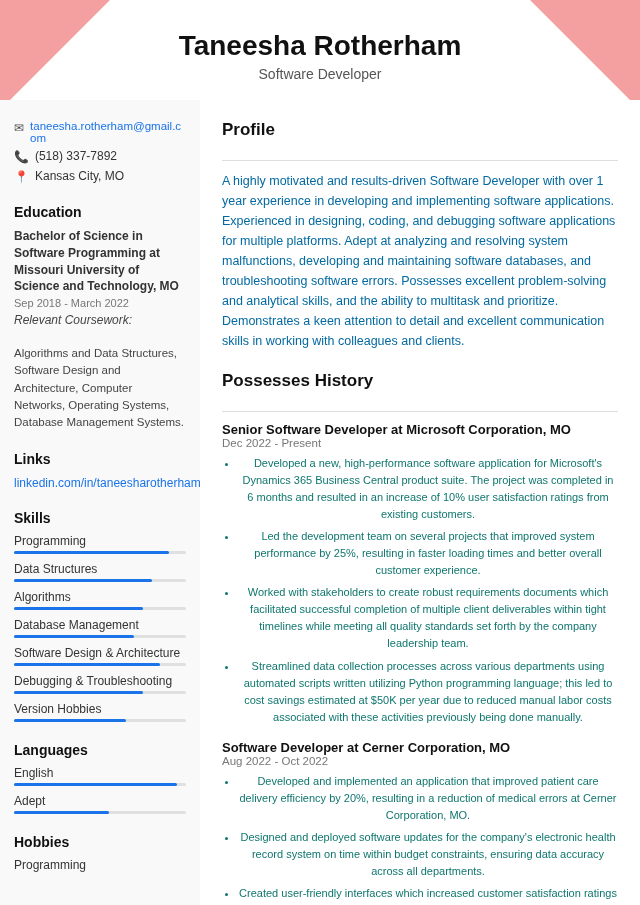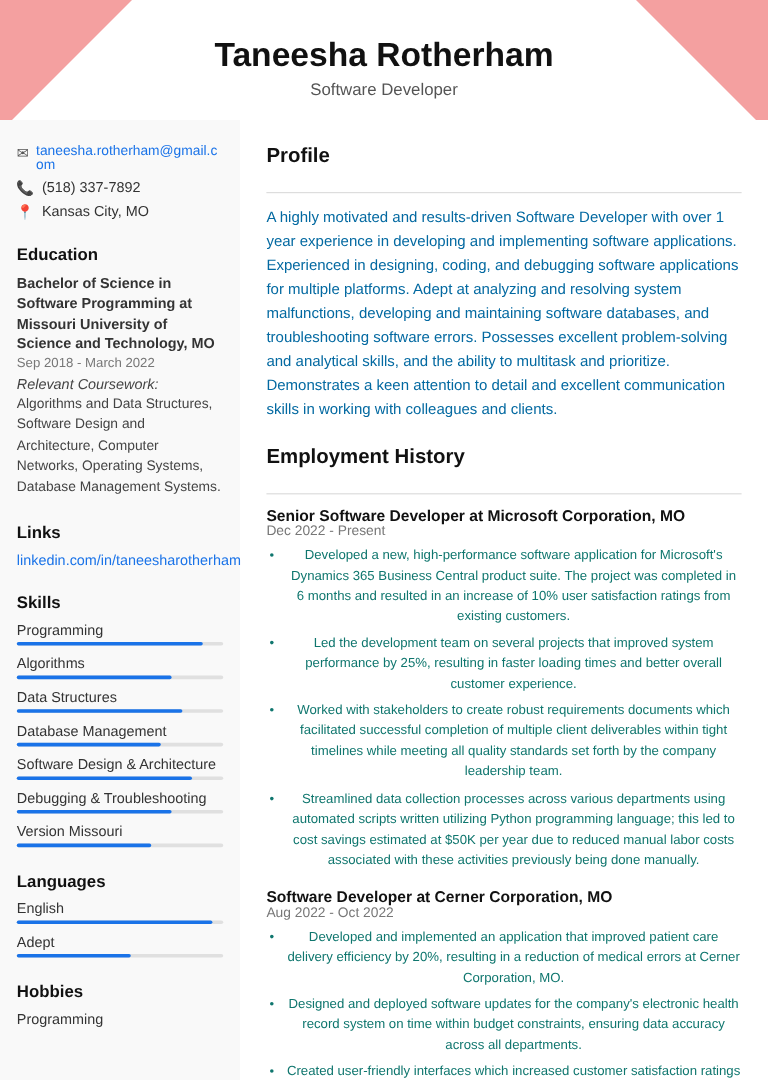--- a/index.html
+++ b/index.html
@@ -101,21 +101,21 @@
       margin-bottom: 2px;
     }
     .edu-date {
       font-size: 11px;
       color: #777;
       margin-bottom: 4px;
     }
     .edu-coursework-label {
       font-size: 12px;
       font-style: italic;
-      margin-bottom: 2px;
+      margin-bottom: 18px;
       color: #444;
     }
     .edu-coursework-text {
       font-size: 11.5px;
       color: #444;
       line-height: 1.5;
     }
     .links-link {
       color: #1a73e8;
       text-decoration: none;
@@ -261,51 +261,51 @@
     <div class="sidebar-section">
       <div class="sidebar-section-title">Skills</div>
       <div id="skills-list">
           <div class="skill-item">
       <div class="skill-label">Programming</div>
       <div class="skill-bar-bg">
         <div class="skill-bar-fill" style="width:90%"></div>
       </div>
     </div>
           <div class="skill-item">
+      <div class="skill-label">Data Structures</div>
+      <div class="skill-bar-bg">
+        <div class="skill-bar-fill" style="width:80%"></div>
+      </div>
+    </div>
+          <div class="skill-item">
       <div class="skill-label">Algorithms</div>
       <div class="skill-bar-bg">
         <div class="skill-bar-fill" style="width:75%"></div>
       </div>
     </div>
           <div class="skill-item">
-      <div class="skill-label">Data Structures</div>
-      <div class="skill-bar-bg">
-        <div class="skill-bar-fill" style="width:80%"></div>
-      </div>
-    </div>
-          <div class="skill-item">
       <div class="skill-label">Database Management</div>
       <div class="skill-bar-bg">
         <div class="skill-bar-fill" style="width:70%"></div>
       </div>
     </div>
           <div class="skill-item">
       <div class="skill-label">Software Design &amp; Architecture</div>
       <div class="skill-bar-bg">
         <div class="skill-bar-fill" style="width:85%"></div>
       </div>
     </div>
           <div class="skill-item">
       <div class="skill-label">Debugging &amp; Troubleshooting</div>
       <div class="skill-bar-bg">
         <div class="skill-bar-fill" style="width:75%"></div>
       </div>
     </div>
           <div class="skill-item">
-      <div class="skill-label">Version Missouri</div>
+      <div class="skill-label">Version Hobbies</div>
       <div class="skill-bar-bg">
         <div class="skill-bar-fill" style="width:65%"></div>
       </div>
     </div>
         </div>
     </div>
 
     <div class="sidebar-section">
       <div class="sidebar-section-title">Languages</div>
       <div id="languages-list">
@@ -332,21 +332,21 @@
   </div>
 
   <div class="main">
 
     <div class="section">
       <div class="section-title">Profile</div>
       <div class="profile-text">A highly motivated and results-driven Software Developer with over 1 year experience in developing and implementing software applications. Experienced in designing, coding, and debugging software applications for multiple platforms. Adept at analyzing and resolving system malfunctions, developing and maintaining software databases, and troubleshooting software errors. Possesses excellent problem-solving and analytical skills, and the ability to multitask and prioritize. Demonstrates a keen attention to detail and excellent communication skills in working with colleagues and clients.</div>
     </div>
 
     <div class="section">
-      <div class="section-title">Employment History</div>
+      <div class="section-title">Possesses History</div>
       <div id="jobs-list">
           <div class="job">
       <div class="job-title">Senior Software Developer at Microsoft Corporation, MO</div>
       <div class="job-date">Dec 2022 - Present</div>
       <ul>
               <li>Developed a new, high-performance software application for Microsoft's Dynamics 365 Business Central product suite. The project was completed in 6 months and resulted in an increase of 10% user satisfaction ratings from existing customers.</li>
               <li>Led the development team on several projects that improved system performance by 25%, resulting in faster loading times and better overall customer experience.</li>
               <li>Worked with stakeholders to create robust requirements documents which facilitated successful completion of multiple client deliverables within tight timelines while meeting all quality standards set forth by the company leadership team.</li>
               <li>Streamlined data collection processes across various departments using automated scripts written utilizing Python programming language; this led to cost savings estimated at $50K per year due to reduced manual labor costs associated with these activities previously being done manually.</li>
             </ul>

